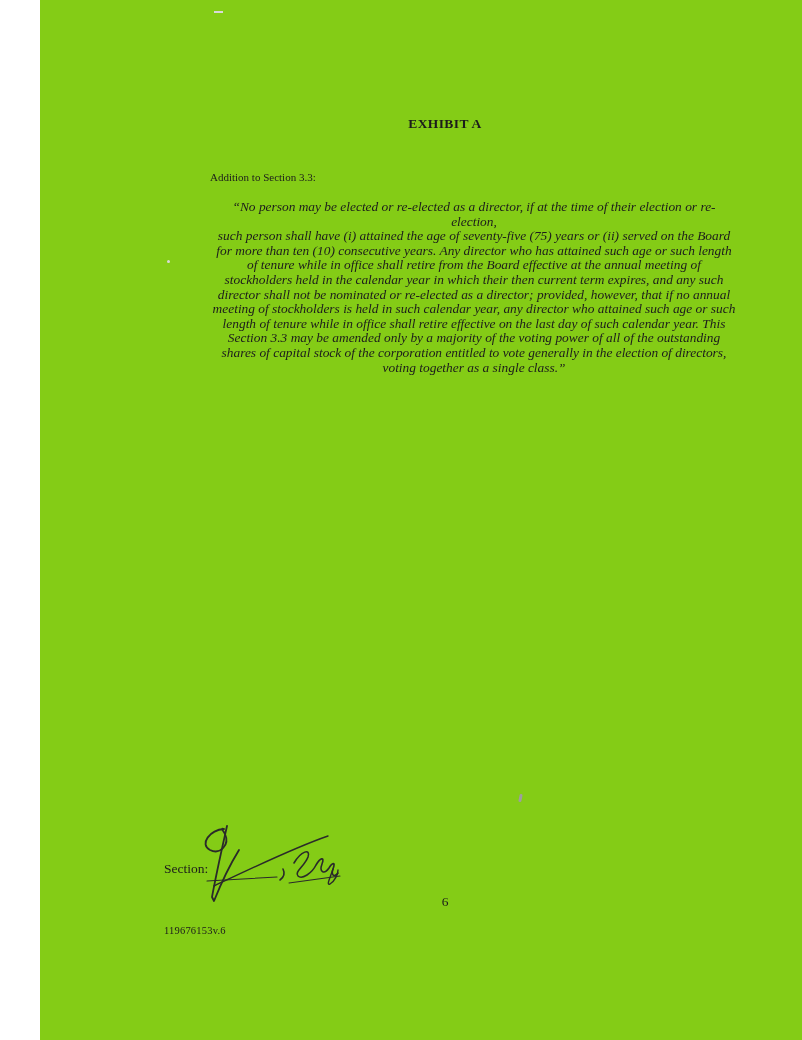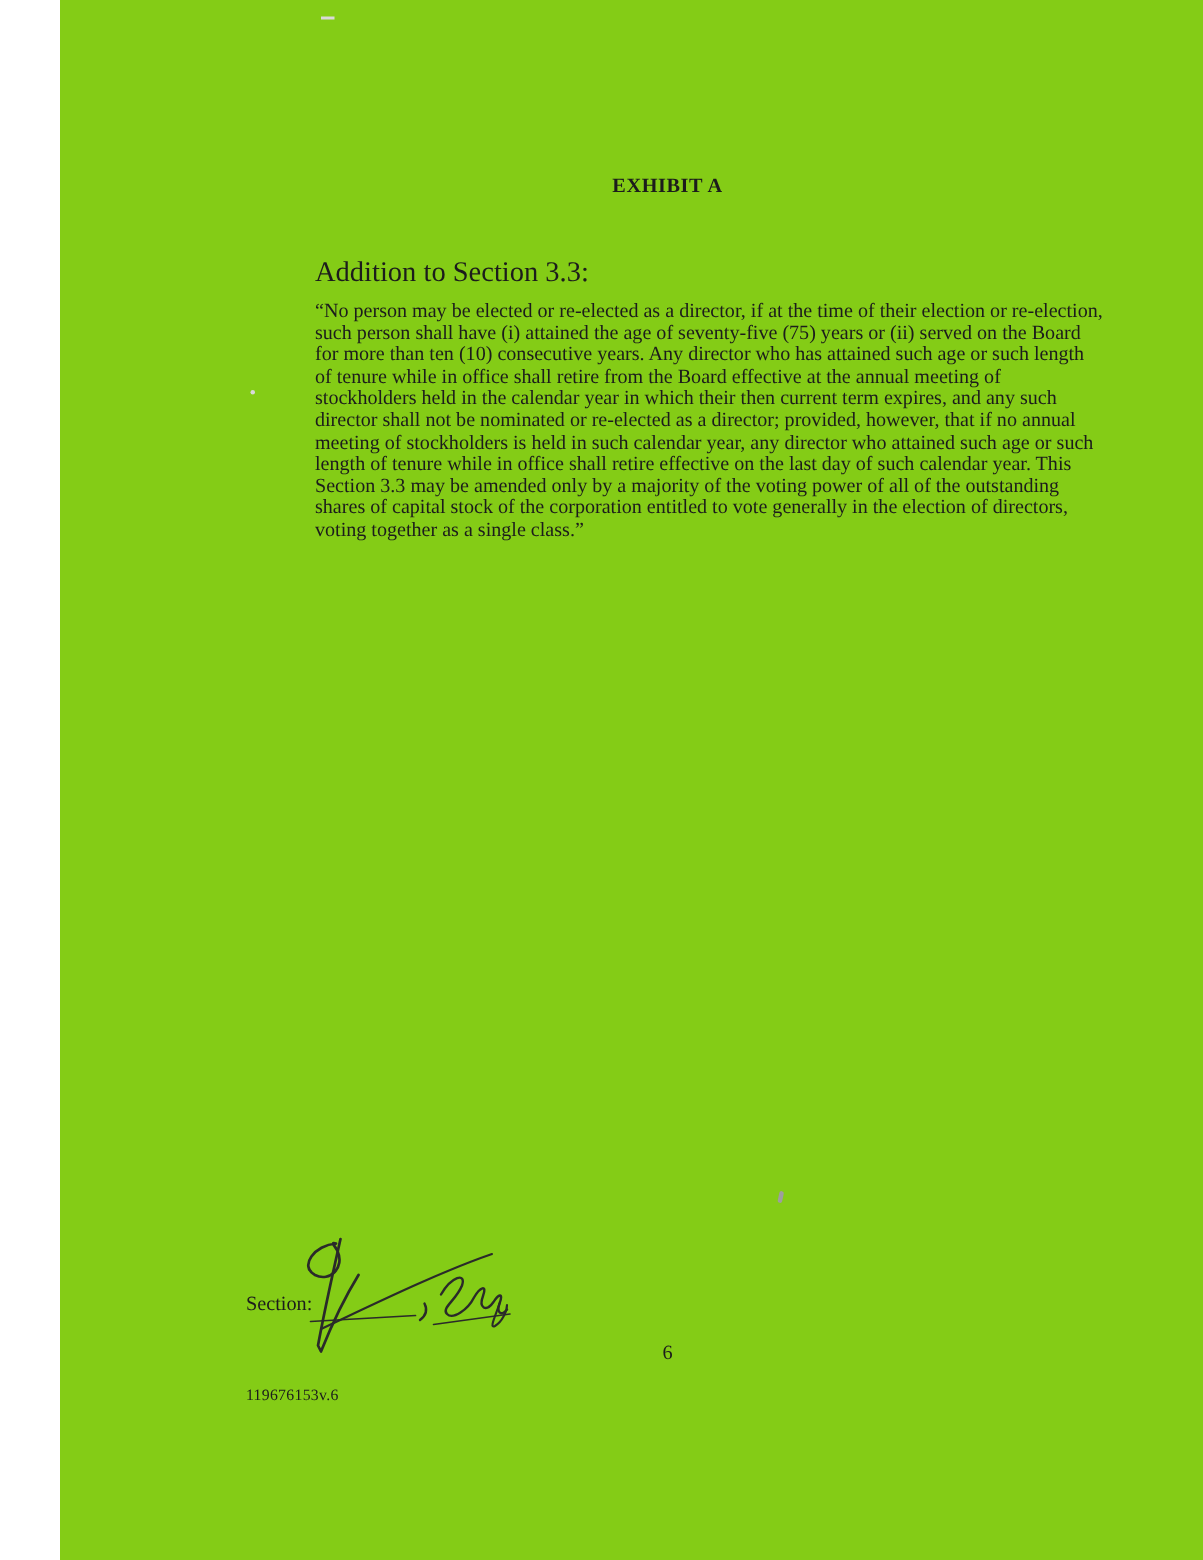--- a/index.html
+++ b/index.html
@@ -25,31 +25,32 @@
     font-weight: bold;
     font-size: 13.5px;
     letter-spacing: 0.4px;
   }
   .exhibit-title   { top: 116px; }
   .amendment-title { top: 146px; }
   .section-label {
     position: absolute;
     left: 170px;
     top: 171px;
-    font-size: 19px;
+    font-size: 11px;
   }
   .body-paragraph {
     position: absolute;
     left: 170px;
     top: 200px;
     width: 528px;
     font-size: 13.4px;
     line-height: 14.6px;
     white-space: pre-line;
-    text-align: left;
+    text-align: center;
+    font-style: italic;
   }
   .initials-label {
     position: absolute;
     left: 124px;
     top: 861px;
     font-size: 13.5px;
   }
   .signature-svg {
     position: absolute;
     left: 150px;

